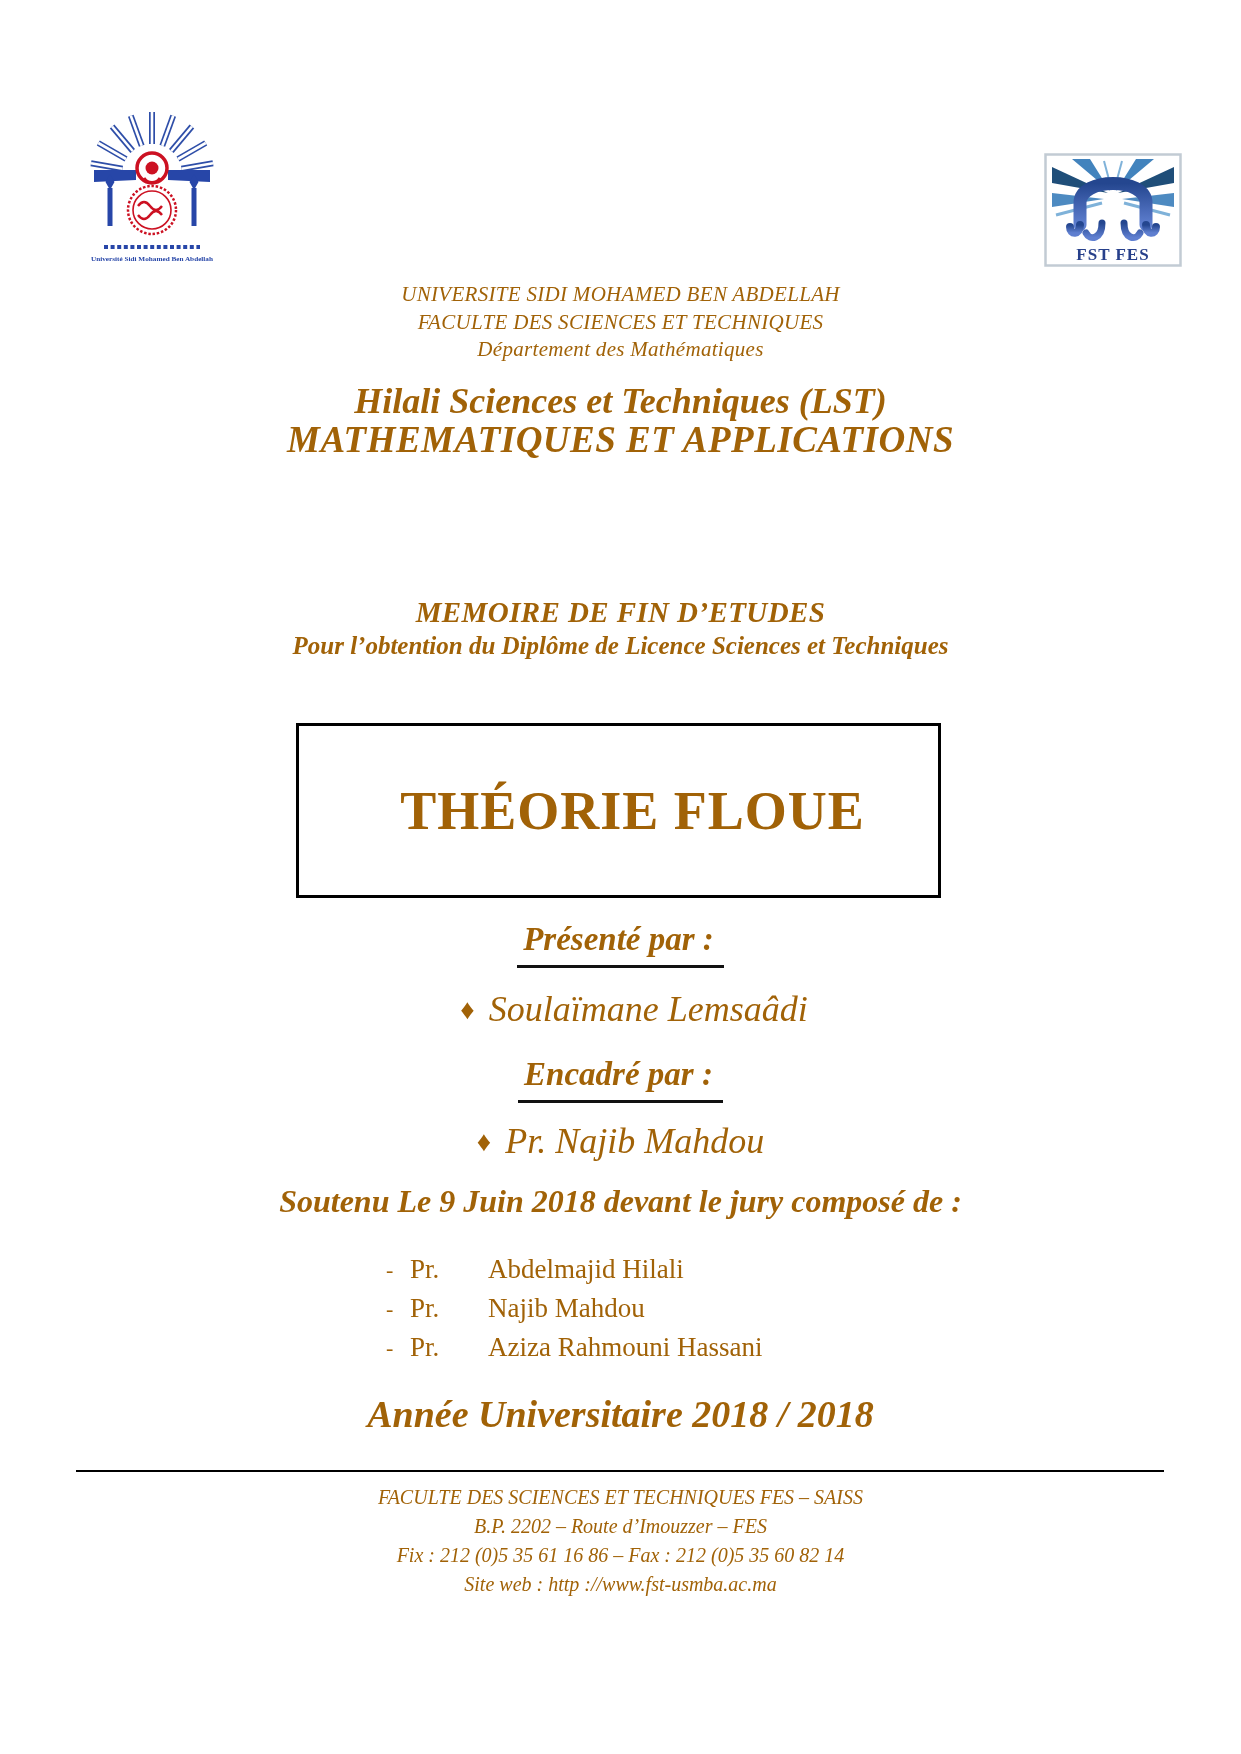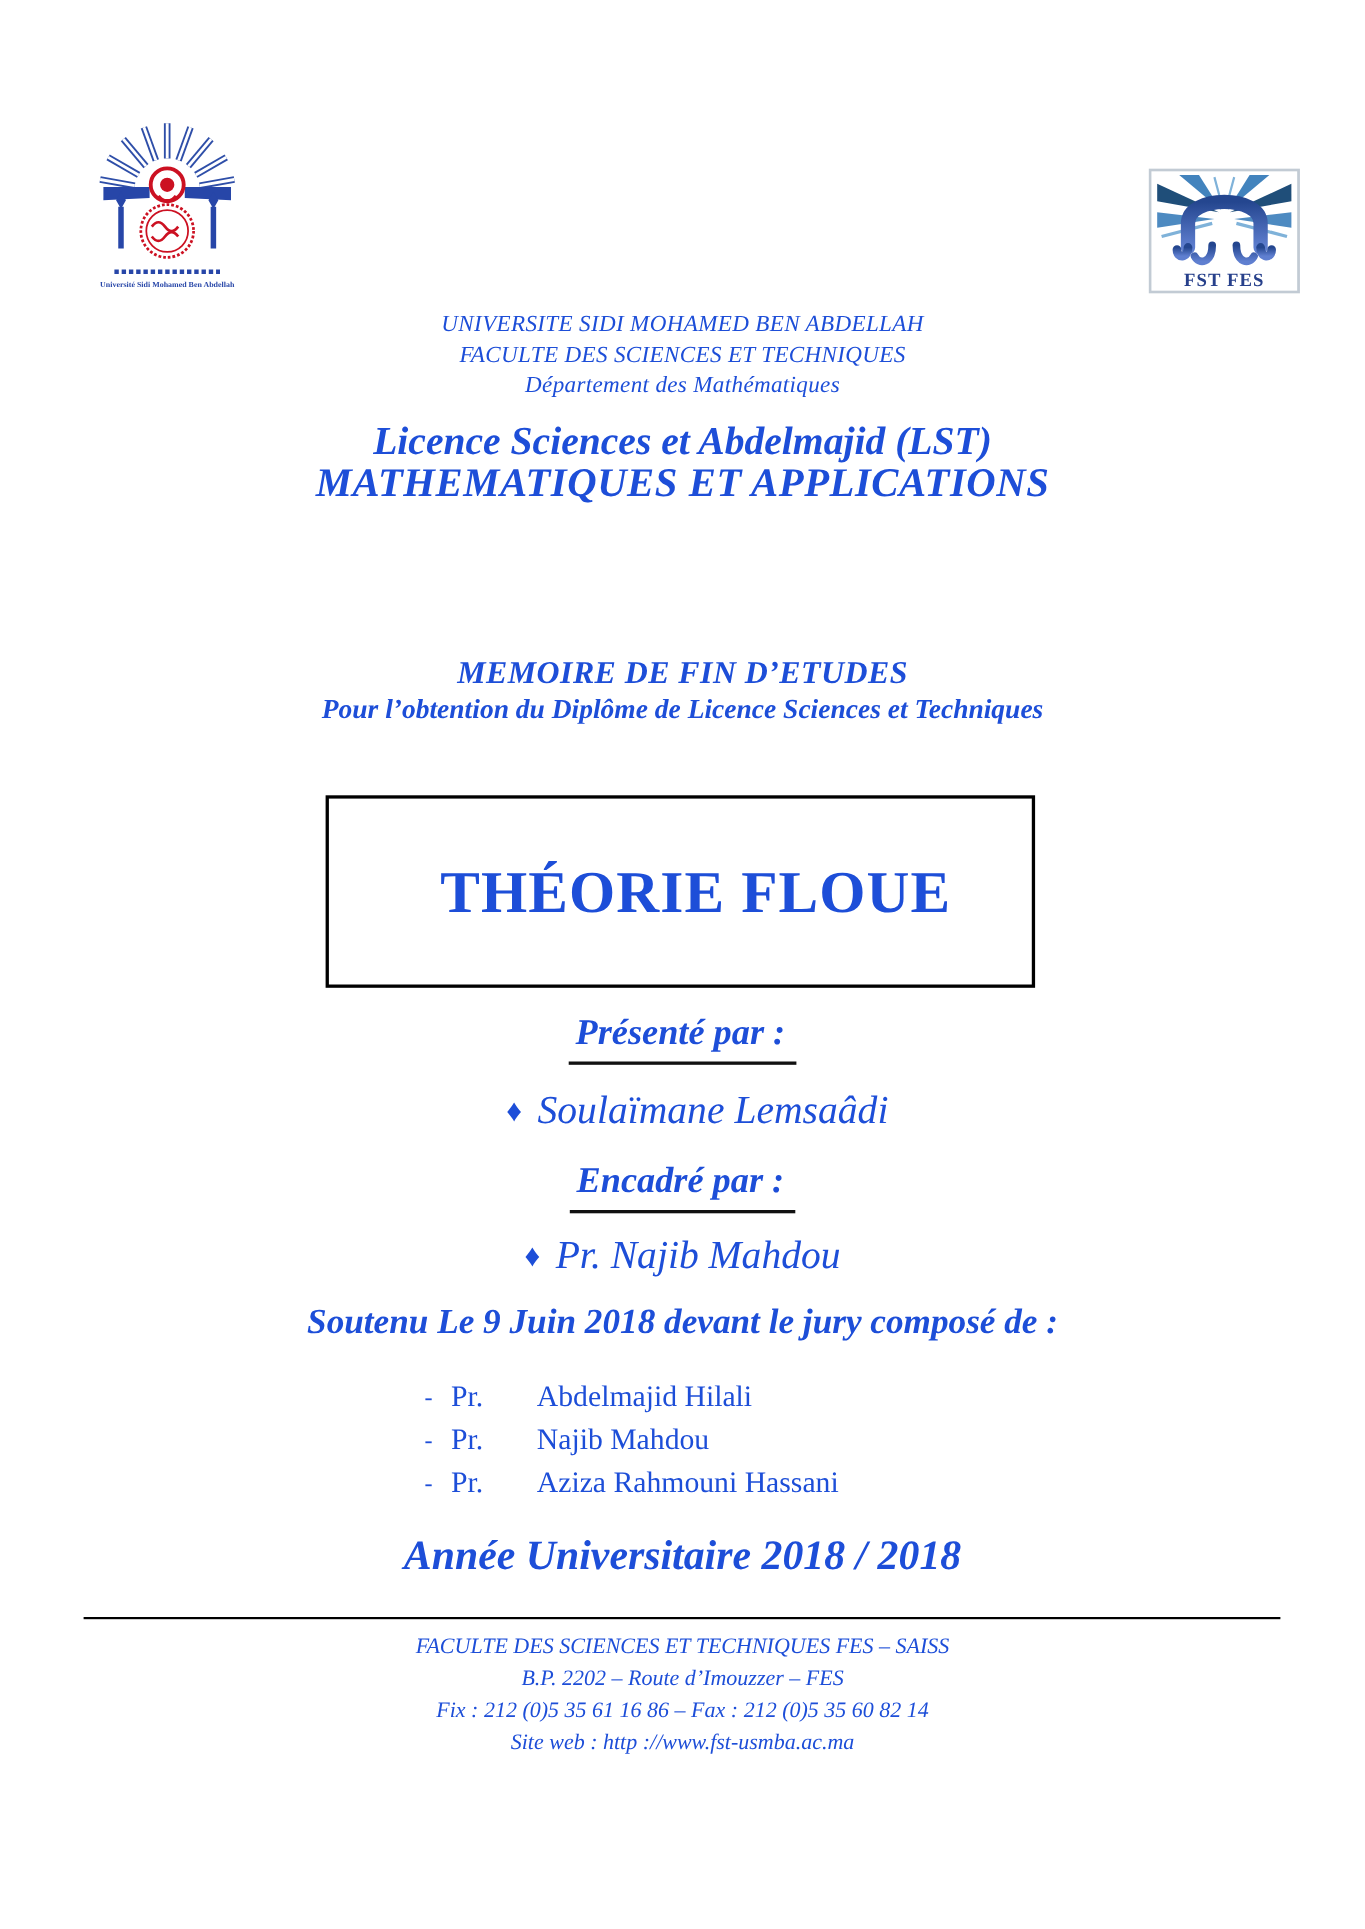--- a/index.html
+++ b/index.html
@@ -3,21 +3,21 @@
 <meta charset="utf-8">
 <style>
   * { margin:0; padding:0; box-sizing:border-box; }
   html,body { background:#ffffff; }
   .page {
     position:relative;
     width:1241px; height:1754px;
     margin:0 auto;
     background:#ffffff;
     font-family:"Liberation Serif","DejaVu Serif",serif;
-    color:#1d4ed8;
+    color:#a16207;
     overflow:hidden;
   }
   .abs { position:absolute; }
   .center { left:0; width:100%; text-align:center;font-style:italic; }
   .hline { font-size:21px; line-height:27.5px; letter-spacing:0.3px; }
   .prog1 { font-size:36px; font-weight:700; }
   .prog2 { font-size:37px; font-weight:700; letter-spacing:0.5px; }
   .mem-title { font-size:29px; font-weight:700; letter-spacing:0.4px; }
   .mem-sub { font-size:25px; font-weight:700; }
   .title-box {
@@ -127,21 +127,21 @@
       <text x="69" y="107" text-anchor="middle" font-size="17" font-weight="bold" fill="#27408b" letter-spacing="1">FST FES</text>
     </svg>
   </div>
 
   <div class="abs center hline" style="top:281px;">
     <div>UNIVERSITE SIDI MOHAMED BEN ABDELLAH</div>
     <div>FACULTE DES SCIENCES ET TECHNIQUES</div>
     <div>Département des Mathématiques</div>
   </div>
 
-  <div class="abs center prog1" style="top:380px;">Licence Sciences et Abdelmajid (LST)</div>
+  <div class="abs center prog1" style="top:380px;">Hilali Sciences et Techniques (LST)</div>
   <div class="abs center prog2" style="top:418px;">MATHEMATIQUES ET APPLICATIONS</div>
 
   <div class="abs center mem-title" style="top:596px;">MEMOIRE DE FIN D’ETUDES</div>
   <div class="abs center mem-sub" style="top:632px;">Pour l’obtention du Diplôme de Licence Sciences et Techniques</div>
 
   <div class="abs title-box" style="top:723px; left:296px; width:645px; height:175px;">
     <span class="thesis">THÉORIE FLOUE</span>
   </div>
 
   <div class="abs center sec-head" style="top:921px;">

